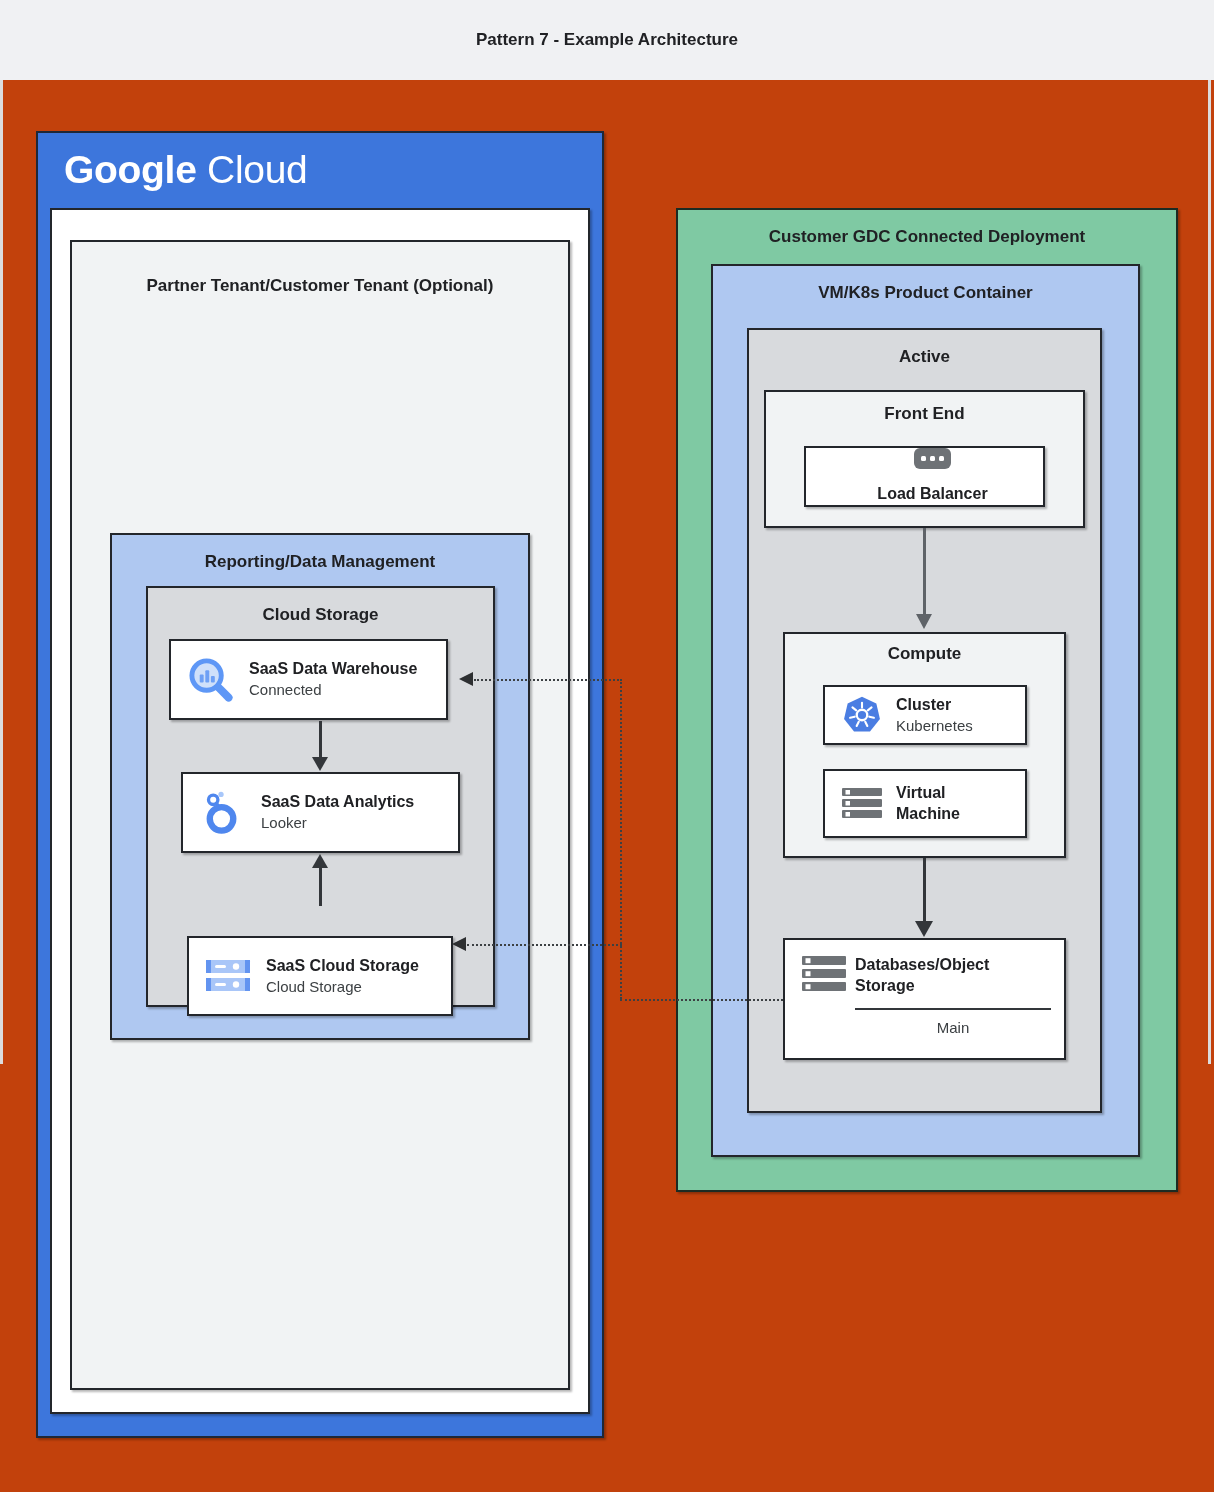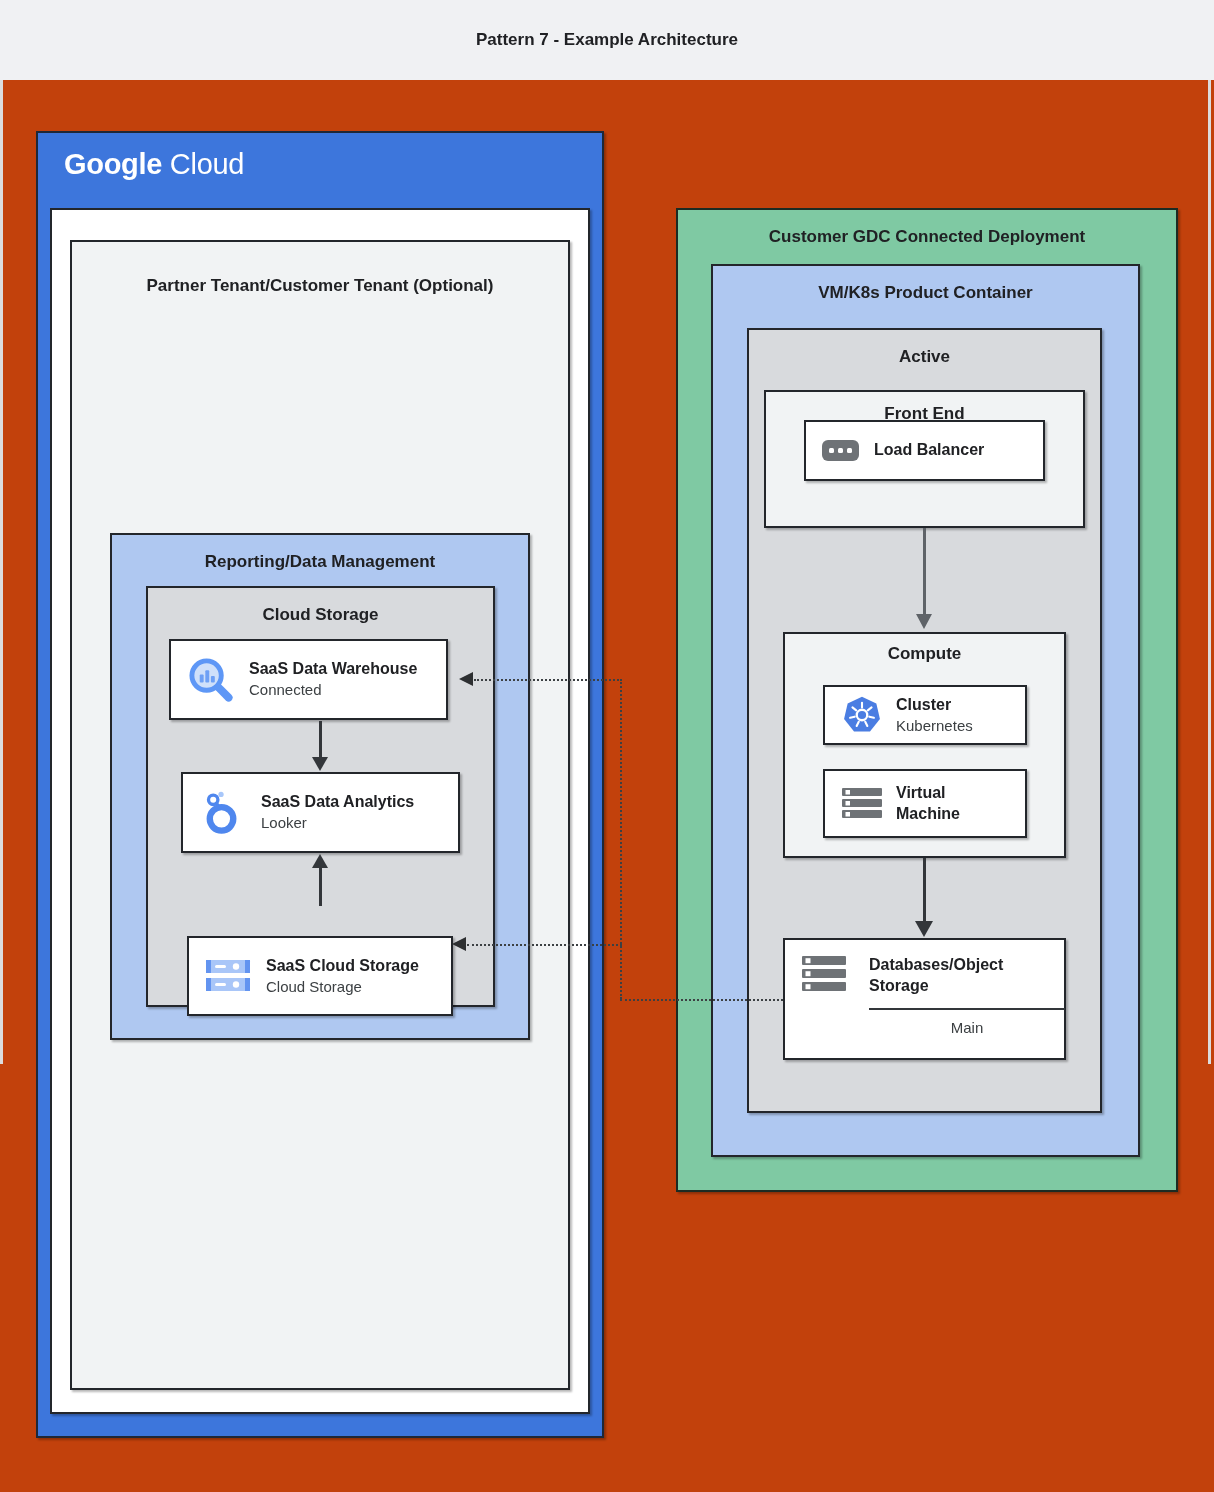--- a/index.html
+++ b/index.html
@@ -14,21 +14,21 @@
 
   
   .page-edge { position:absolute; top:80px; height:984px; width:3px; background:#DCDCDE; }
   .page-edge.left { left:0; }
   .page-edge.right { left:1208px; }
   .frame { position:absolute; border:2px solid #23262B; box-shadow:1.5px 1.5px 2px rgba(0,0,0,.28); }
   .box-title { text-align:center; font-weight:bold; font-size:17px; color:#202124; }
 
   
   .gc-box        { left:36px;  top:131px; width:568px; height:1307px; background:#3D76DC; border-color:#1F2838; }
-  .gc-logo      { position:absolute; left:64px; top:148px; color:#fff; font-size:29px; letter-spacing:-0.3px; }
+  .gc-logo      { position:absolute; left:64px; top:148px; color:#fff; font-size:39px; letter-spacing:-0.3px; }
   .gc-logo .g1  { font-weight:bold; }
   .gc-logo .g2  { font-weight:normal; }
   .white-box     { left:50px;  top:208px; width:540px; height:1206px; background:#fff; }
   .tenant-box    { left:70px;  top:240px; width:500px; height:1150px; background:#F1F3F4; }
   .tenant-box .box-title { padding-top:34px; }
   .reporting-box { left:110px; top:533px; width:420px; height:507px; background:#AFC8F1; }
   .reporting-box .box-title { padding-top:17px; }
   .storage-group { left:146px; top:586px; width:349px; height:421px; background:#D8DADD; }
   .storage-group .box-title { padding-top:17px; }
 
@@ -43,28 +43,28 @@
 
   
   .green-box   { left:676px; top:208px; width:502px; height:984px; background:#7FC9A3; border-color:#1C2B23; }
   .green-box .box-title { padding-top:17px; }
   .vmk8s-box   { left:711px; top:264px; width:429px; height:893px; background:#AFC8F1; }
   .vmk8s-box .box-title { padding-top:17px; }
   .active-box  { left:747px; top:328px; width:355px; height:785px; background:#D8DADD; }
   .active-box .box-title { padding-top:17px; }
   .frontend-box{ left:764px; top:390px; width:321px; height:138px; background:#F1F3F4; }
   .frontend-box .box-title { padding-top:12px; }
-  .lb-card     { left:804px; top:420px; width:241px; height:61px; }
+  .lb-card     { left:804px; top:446px; width:241px; height:61px;flex-direction:column; }
   .compute-box { left:783px; top:632px; width:283px; height:226px; background:#F1F3F4; }
   .compute-box .box-title { padding-top:10px; }
   .cluster-card{ left:823px; top:685px; width:204px; height:60px; gap:13px; }
   .vm-card     { left:823px; top:769px; width:204px; height:69px; gap:13px; }
   .vm-card .card-title { width:92px; }
 
-  .db-card { left:783px; top:938px; width:283px; height:122px; align-items:flex-start; padding-top:15px; gap:22px; }
+  .db-card { left:783px; top:938px; width:283px; height:122px; align-items:flex-start; padding-top:15px; gap:8px; }
   .db-card .card-title { width:185px; }
   .db-divider { width:196px; border-top:2px solid #33363A; margin-top:11px; }
   .db-main { font-size:15px; color:#3C4043; margin-top:9px;text-align:center; }
 
   
   .lb-icon { width:37px; height:21px; background:#6E7276; border-radius:6px;
     display:flex; align-items:center; justify-content:center; gap:4px; flex:none; }
   .lb-icon i { width:5px; height:5px; background:#fff; border-radius:1.5px; display:block; }
 
   

